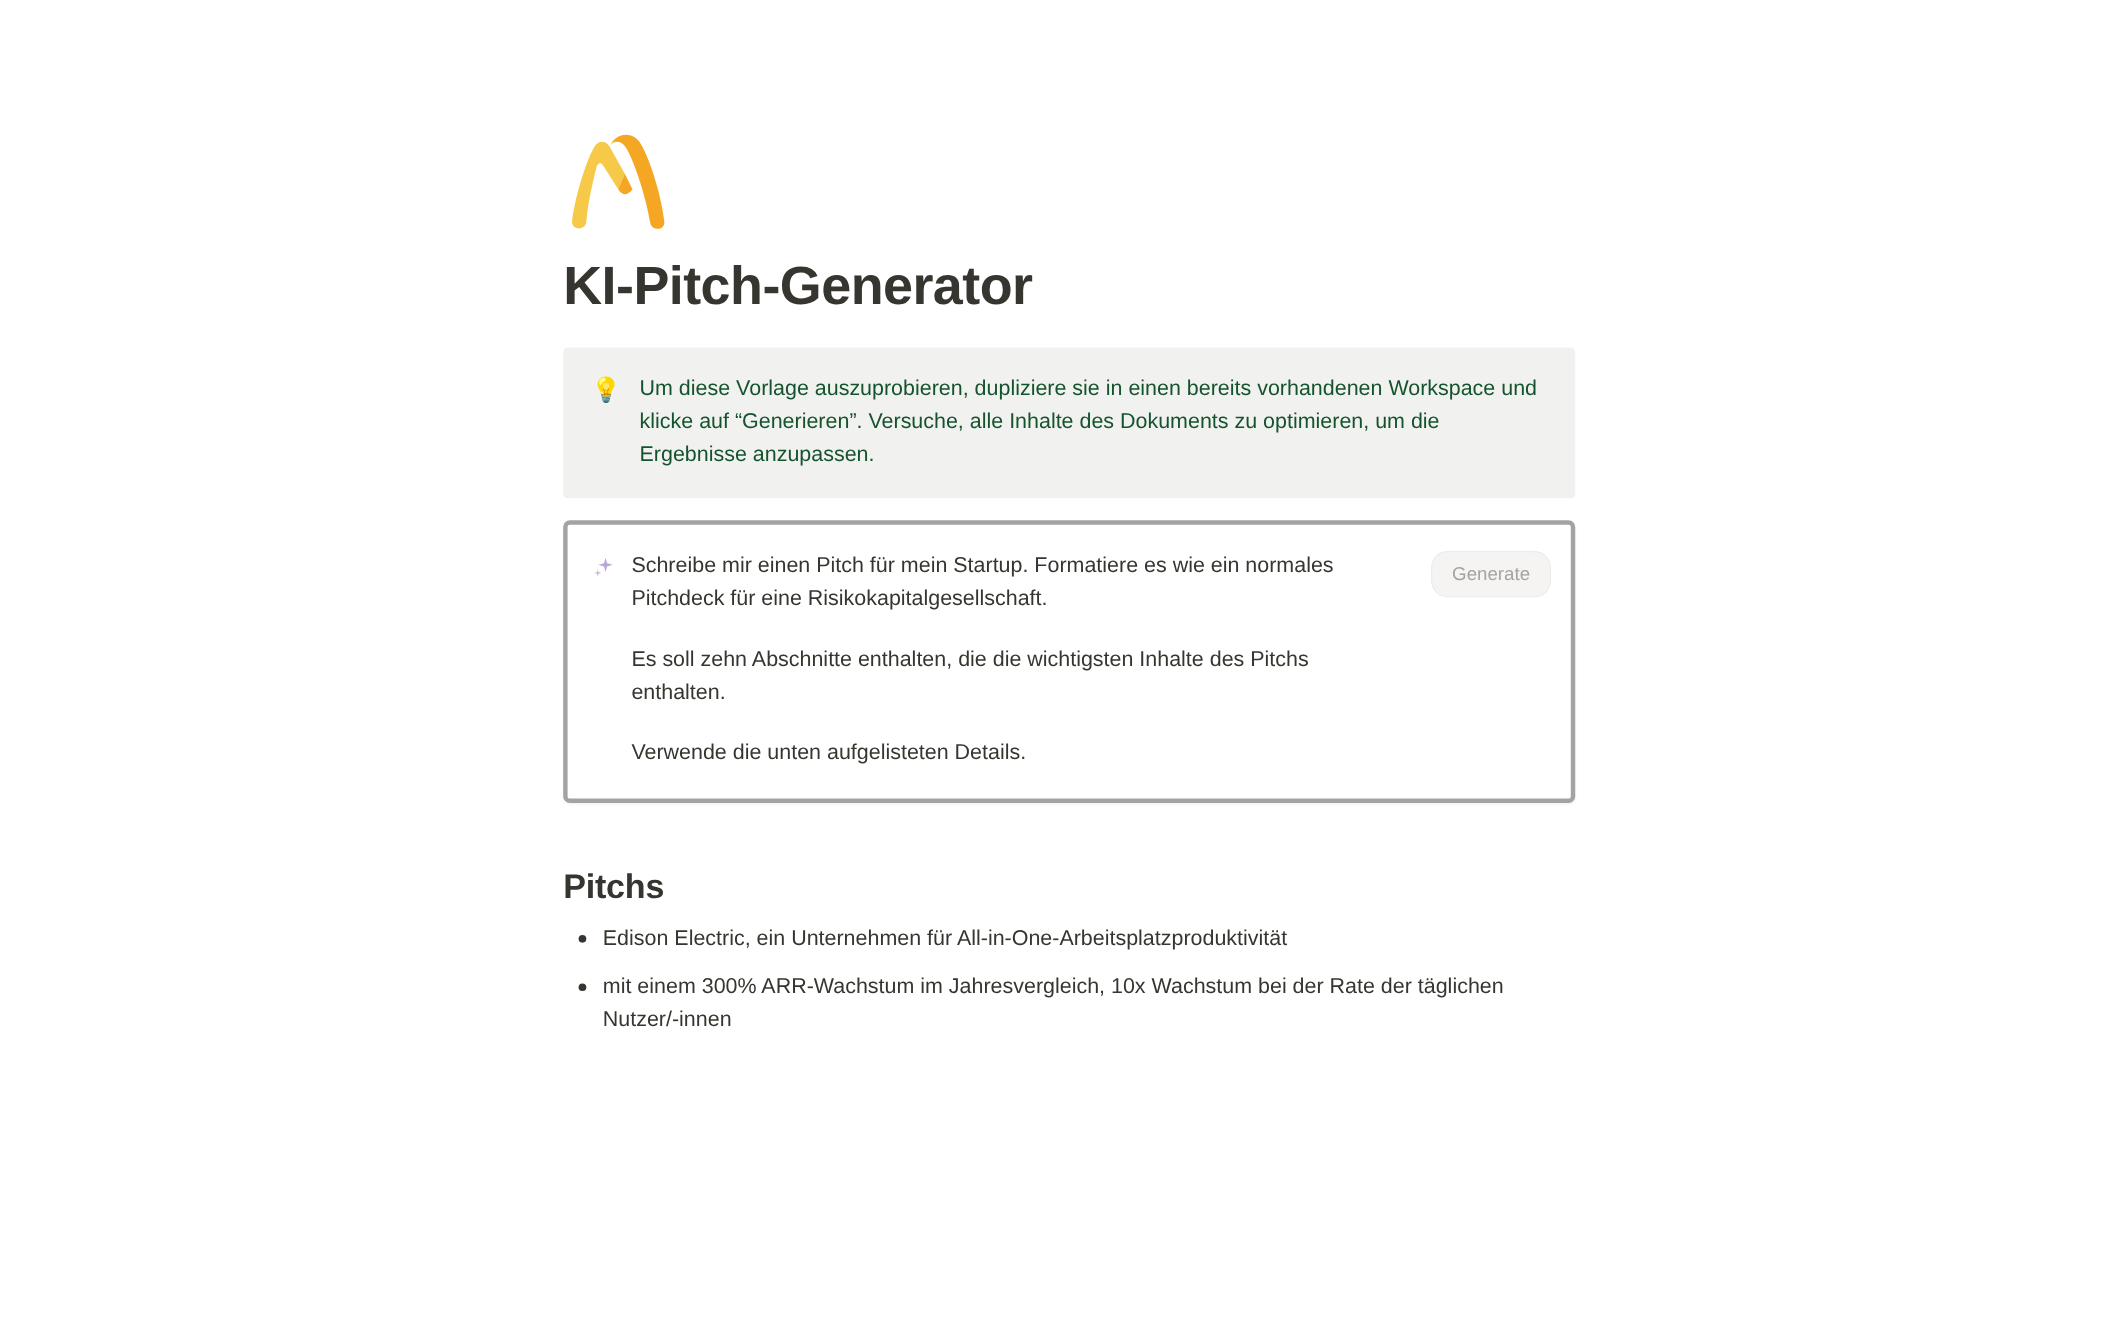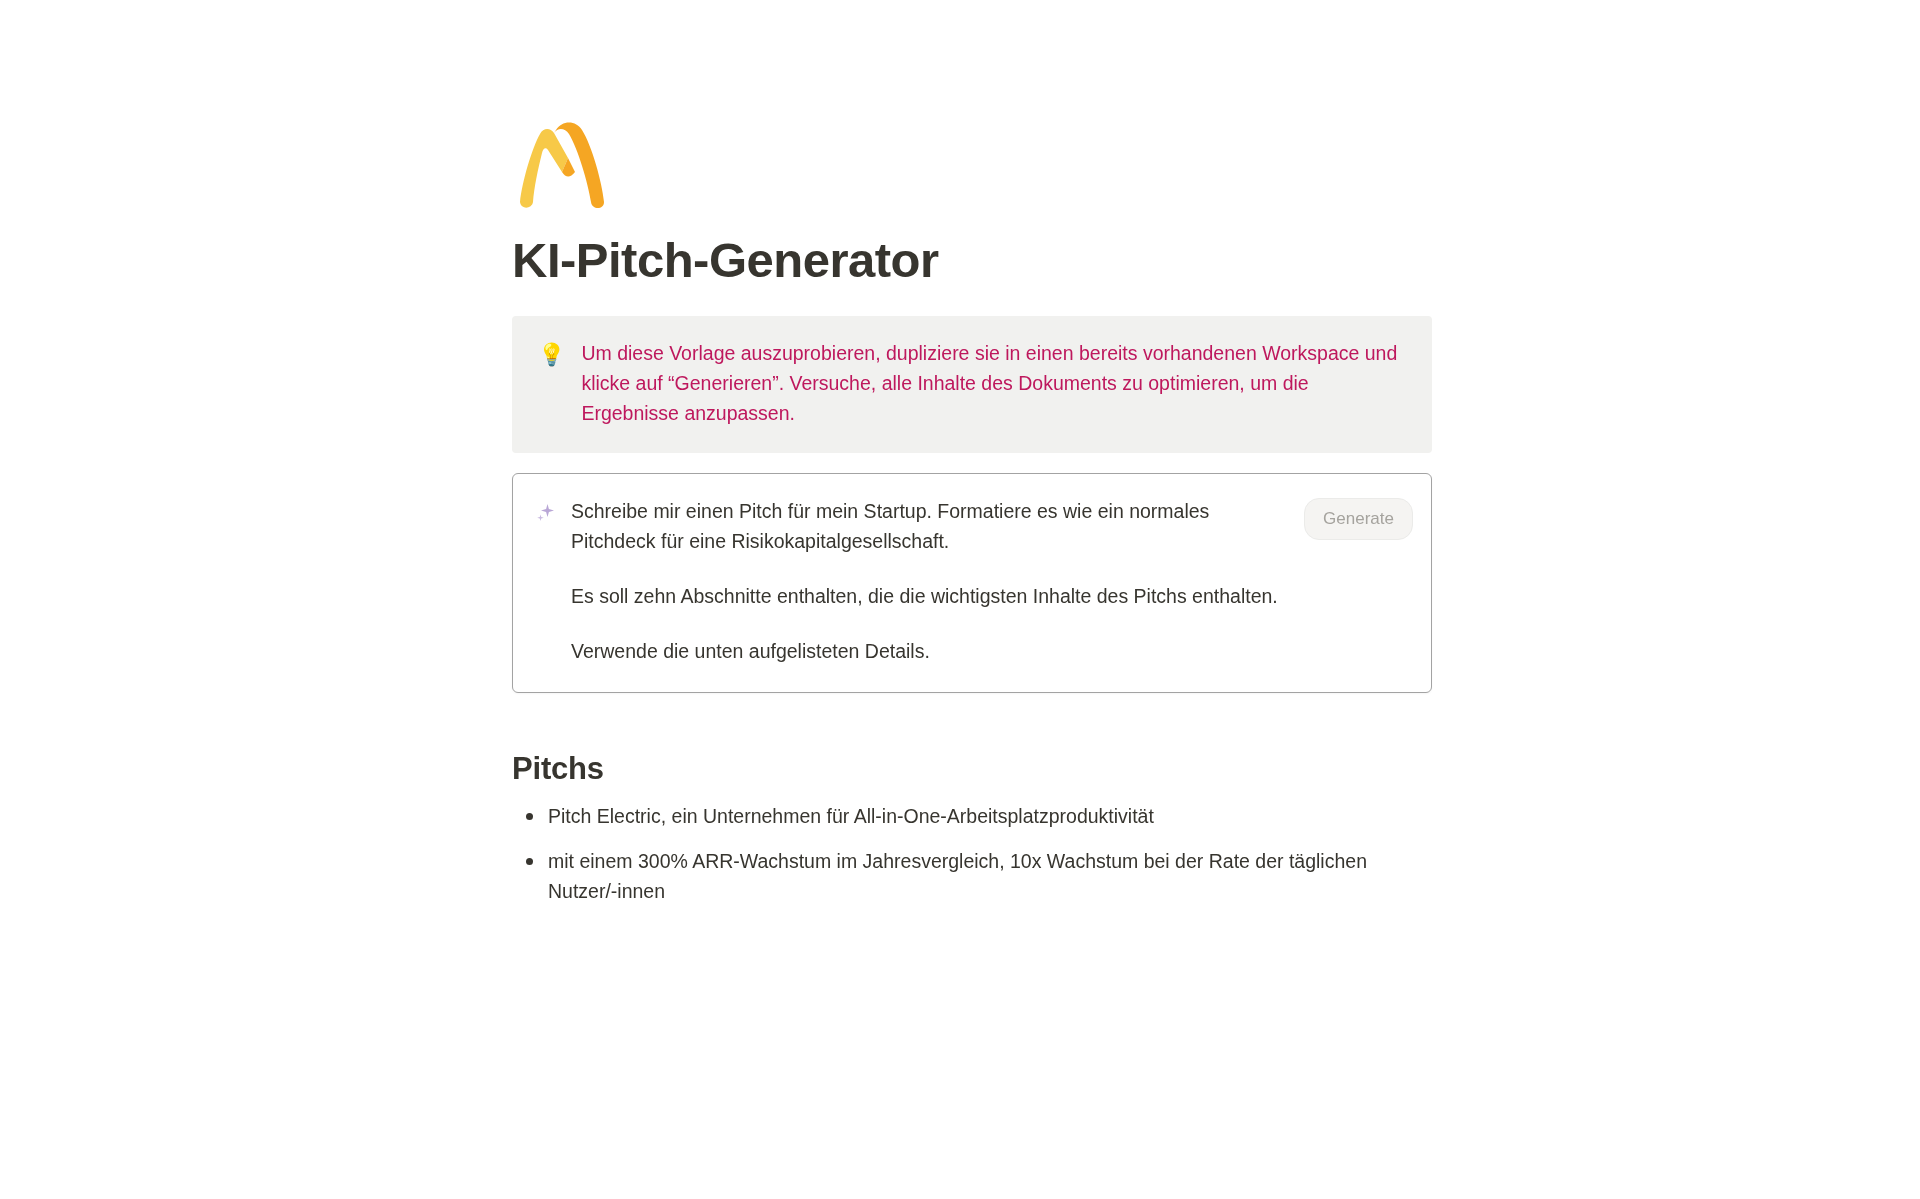--- a/index.html
+++ b/index.html
@@ -58,26 +58,26 @@
   }
   .callout-icon {
     font-size: 22px;
     line-height: 1.45;
     flex: 0 0 auto;
     margin-top: 1px;
   }
   .callout-text {
     font-size: 19.5px;
     line-height: 1.55;
-    color: #be185d;
+    color: #14532d;
   }
 
   
   .prompt-box {
-    border: 1px solid #a3a3a3;
+    border: 4px solid #a3a3a3;
     border-radius: 6px;
     background: #ffffff;
     padding: 22px 18px 26px 22px;
     display: flex;
     align-items: flex-start;
     gap: 14px;
     box-shadow: 0 1px 2px rgba(15,15,15,0.04);
     margin-bottom: 58px;
   }
   .sparkle-icon {
@@ -174,18 +174,18 @@
       <div class="prompt-body">
         <p class="prompt-para">Schreibe mir einen Pitch für mein Startup. Formatiere es wie ein normales Pitchdeck für eine Risikokapitalgesellschaft.</p>
         <p class="prompt-para">Es soll zehn Abschnitte enthalten, die die wichtigsten Inhalte des Pitchs enthalten.</p>
         <p class="prompt-para">Verwende die unten aufgelisteten Details.</p>
       </div>
       <button class="generate-btn">Generate</button>
     </div>
 
     <h2 class="section-heading">Pitchs</h2>
     <ul class="details-list">
-      <li>Pitch Electric, ein Unternehmen für All-in-One-Arbeitsplatzproduktivität</li>
+      <li>Edison Electric, ein Unternehmen für All-in-One-Arbeitsplatzproduktivität</li>
       <li>mit einem 300% ARR-Wachstum im Jahresvergleich, 10x Wachstum bei der Rate der täglichen Nutzer/-innen</li>
     </ul>
 
   </div>
 </div>
 
 </body></html>

